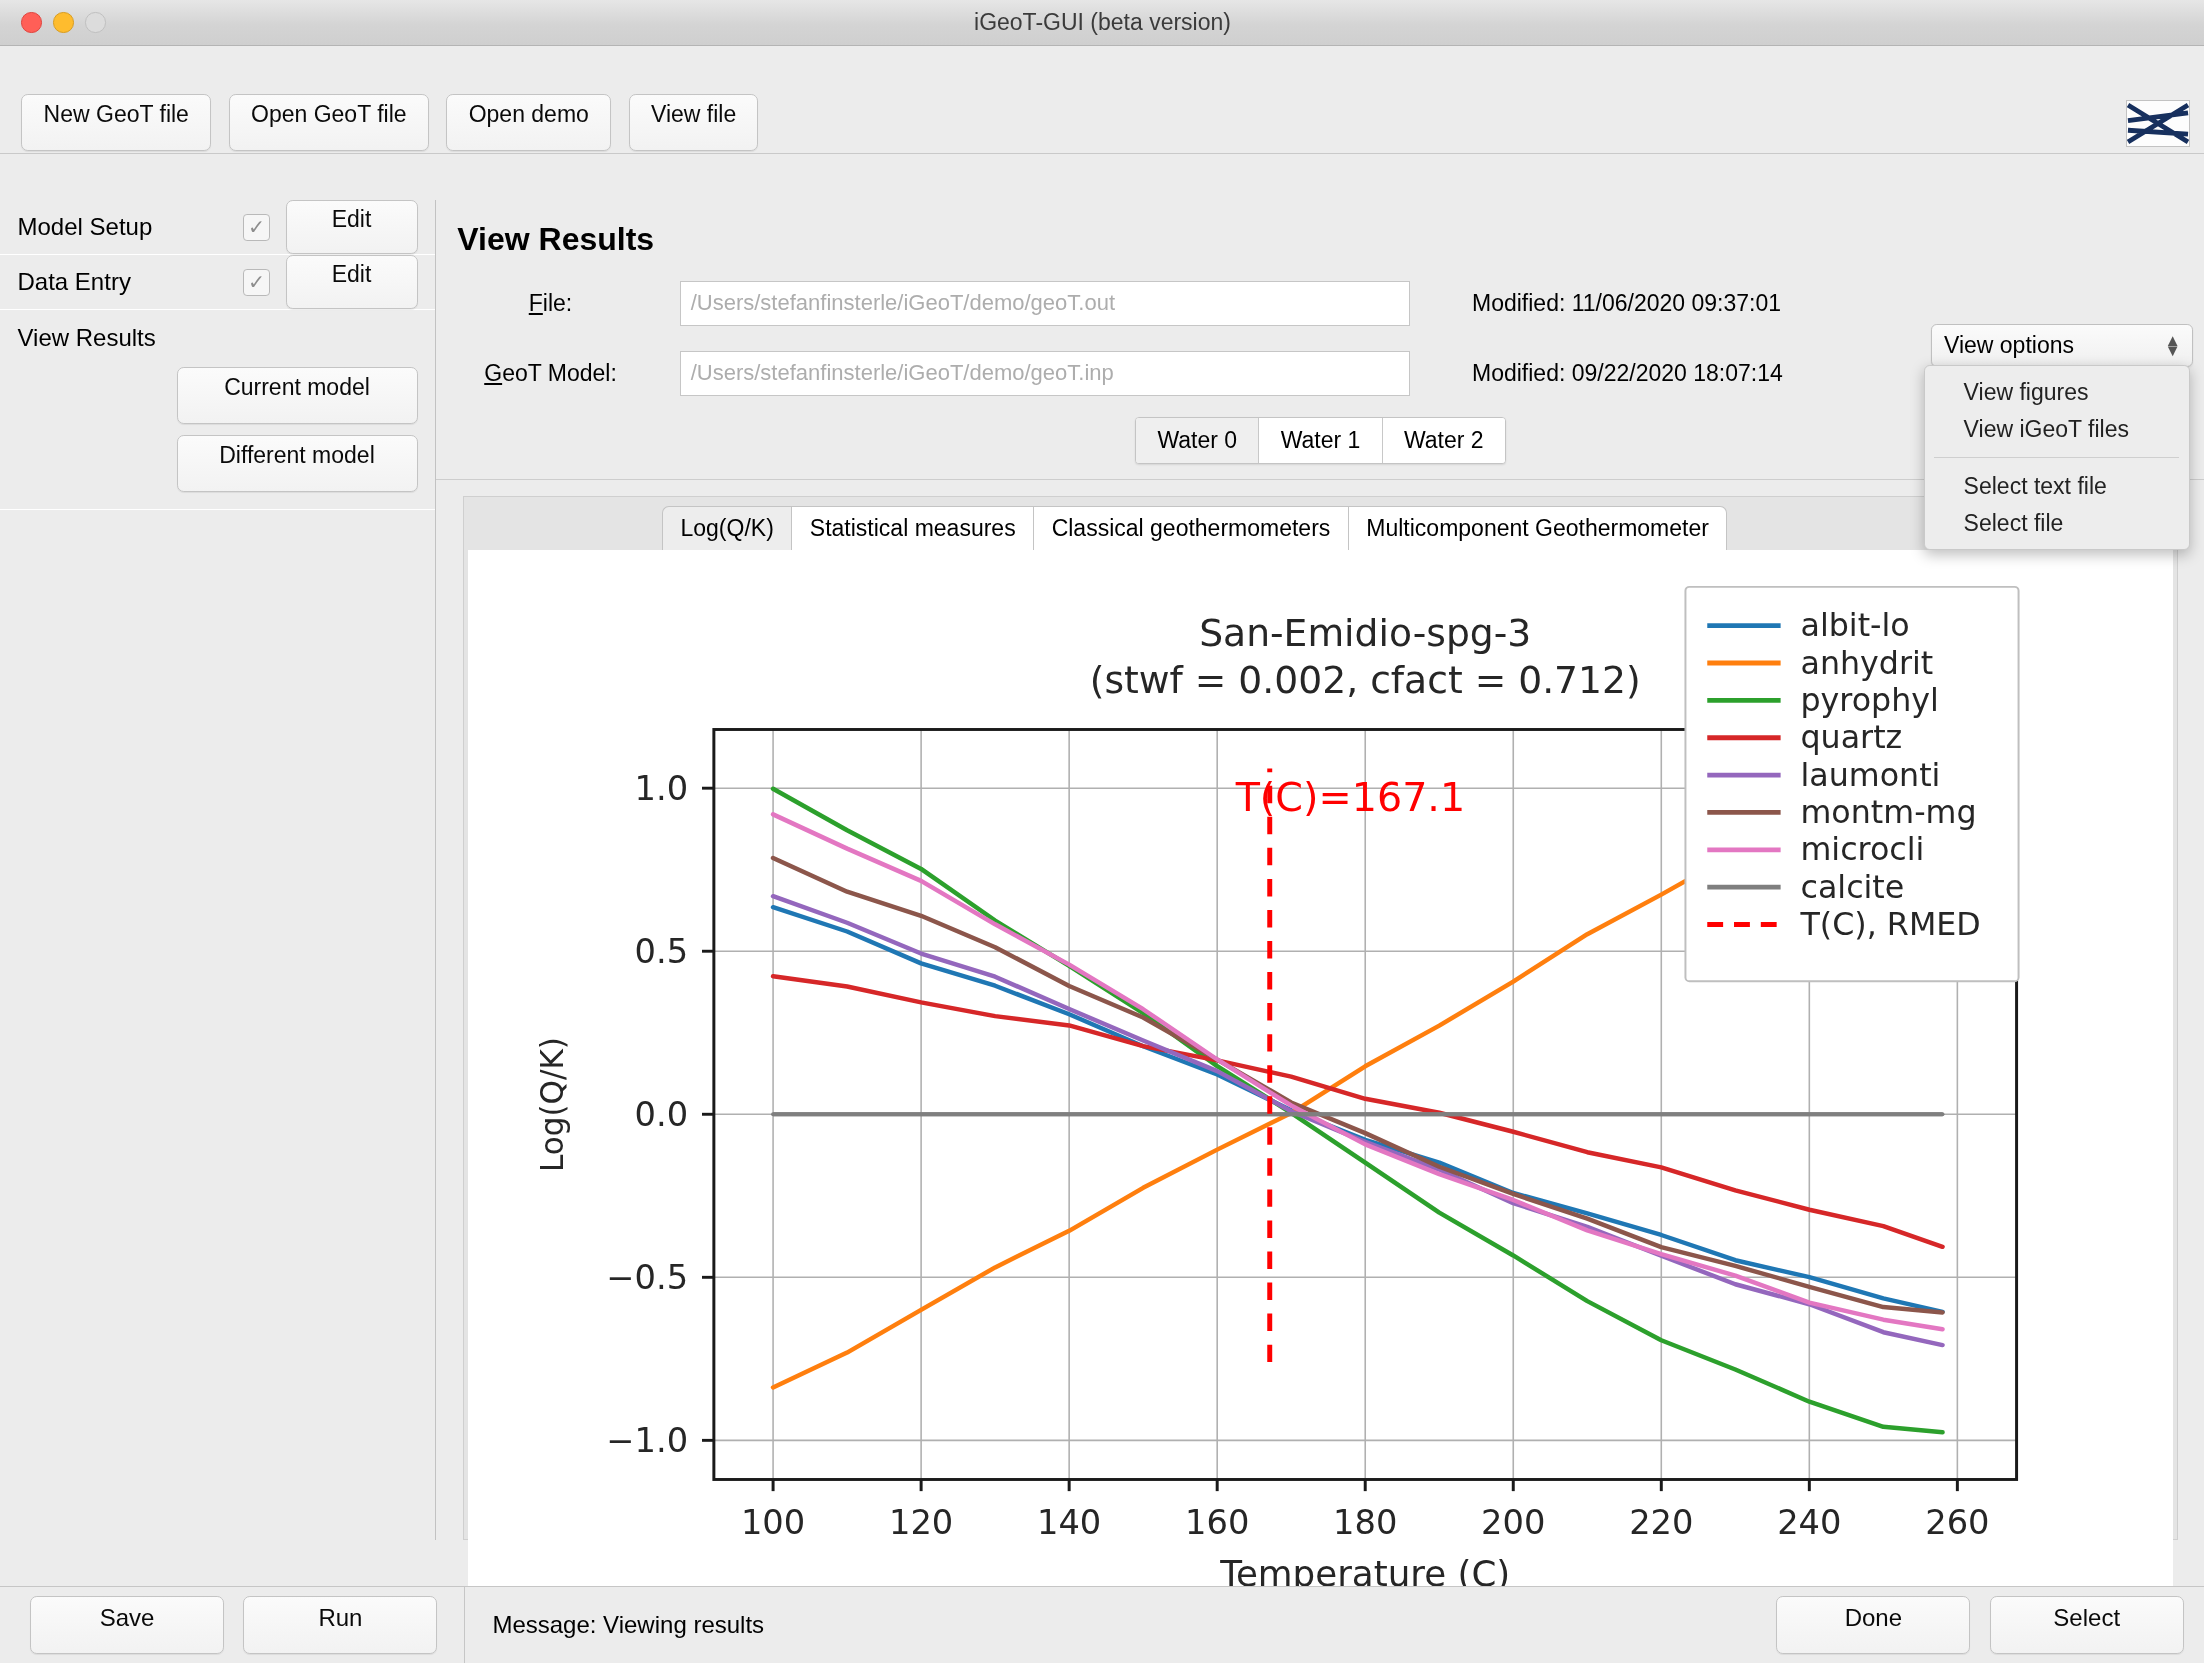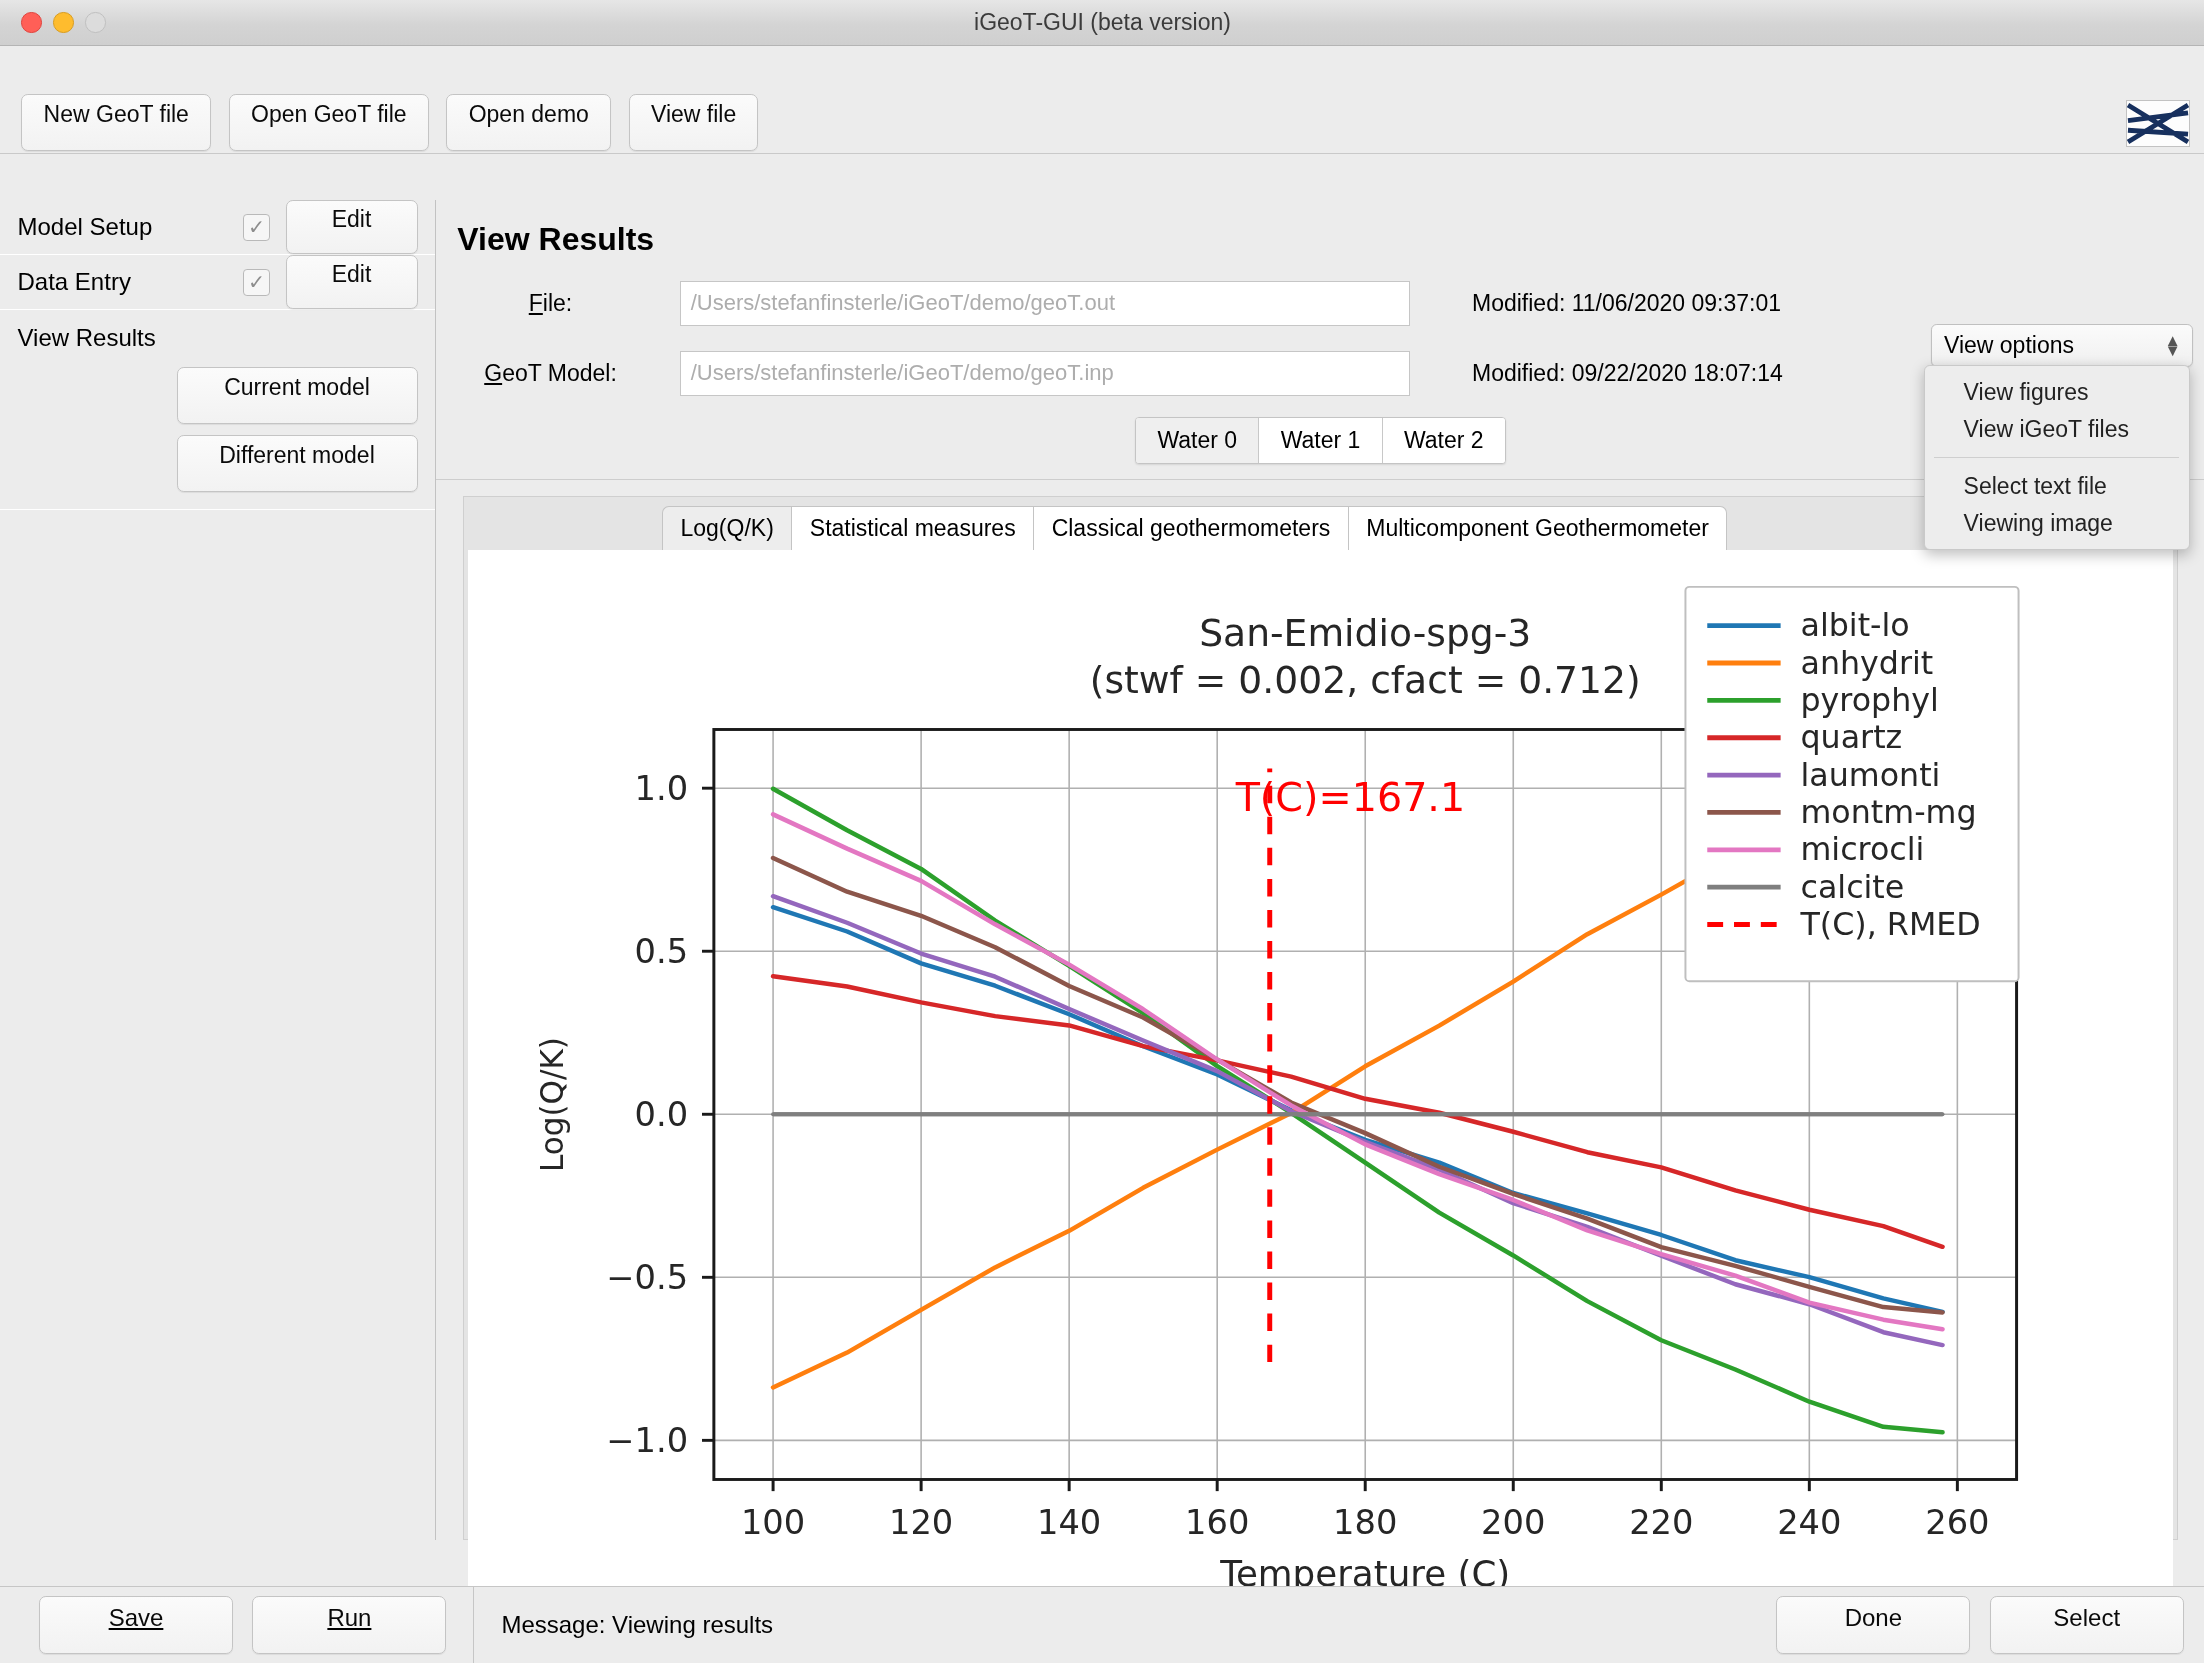--- a/index.html
+++ b/index.html
@@ -137,21 +137,21 @@
 
   
   svg.plot{display:block;width:100%;height:100%;}
 
   
   .footer{
     flex:0 0 76px;height:76px;border-top:1px solid #c6c6c6;
     display:flex;align-items:center;background:#ececec;position:relative;
   }
   .footer .btn{height:45px;line-height:29px;padding:5.8px 0;font-size:24px;}
-  .fl{display:flex;gap:19.4px;padding-left:39px;text-decoration:underline;}
+  .fl{display:flex;gap:19.4px;padding-left:30px;}
   .fl .btn{width:192px;}
   .msg{font-size:24px;margin-left:27px;border-left:1px solid #c6c6c6;padding-left:27px;height:76px;display:flex;align-items:center;}
   .fr{margin-left:auto;display:flex;gap:19.4px;padding-right:21.3px;}
   .fr .btn{width:192px;}
 </style>
 </head>
 <body>
 
 <div class="win">
 
@@ -227,21 +227,21 @@
           <span class="vo-arrows">
             <span>▲</span>
               <span>▼</span>
           </span>
         </div>
         <div class="vo-menu">
           <div class="vo-item">View figures</div>
           <div class="vo-item">View iGeoT files</div>
           <div class="vo-sep"></div>
           <div class="vo-item">Select text file</div>
-          <div class="vo-item">Viewing image</div>
+          <div class="vo-item">Select file</div>
         </div>
       </div>
 
       <div class="watertabs">
         <div class="wtgroup">
           <div class="wtab active">Water 0</div>
           <div class="wtab">Water 1</div>
           <div class="wtab">Water 2</div>
         </div>
       </div>

